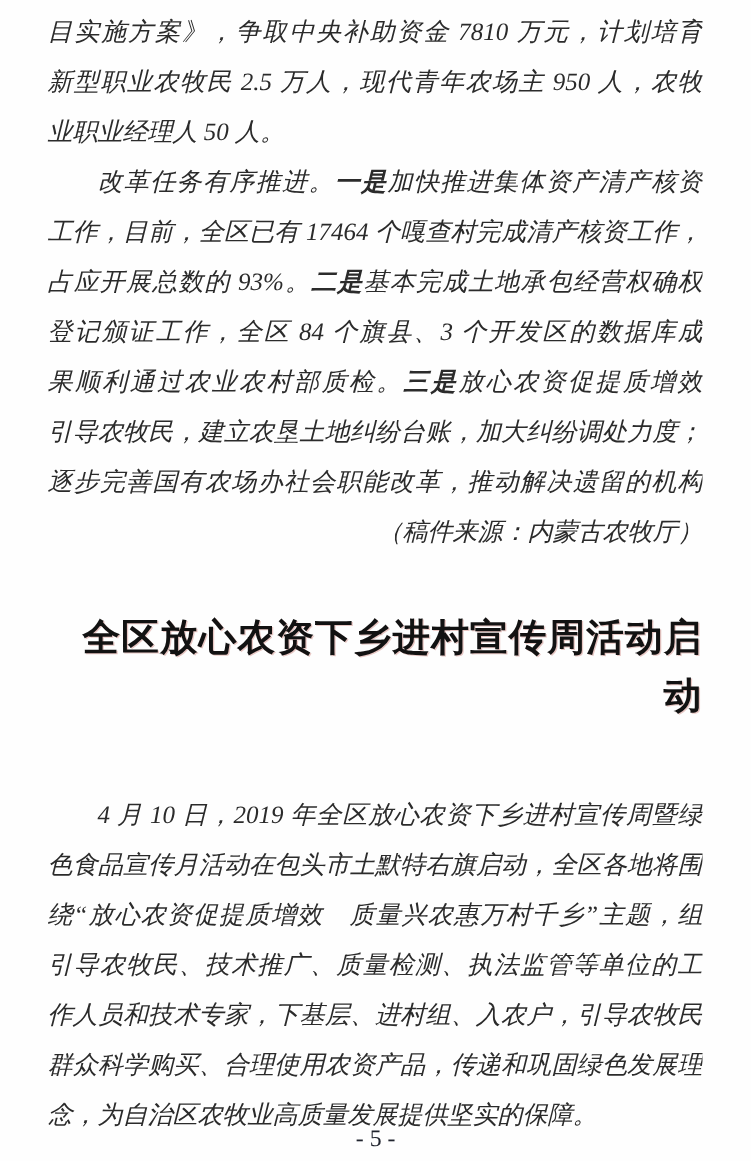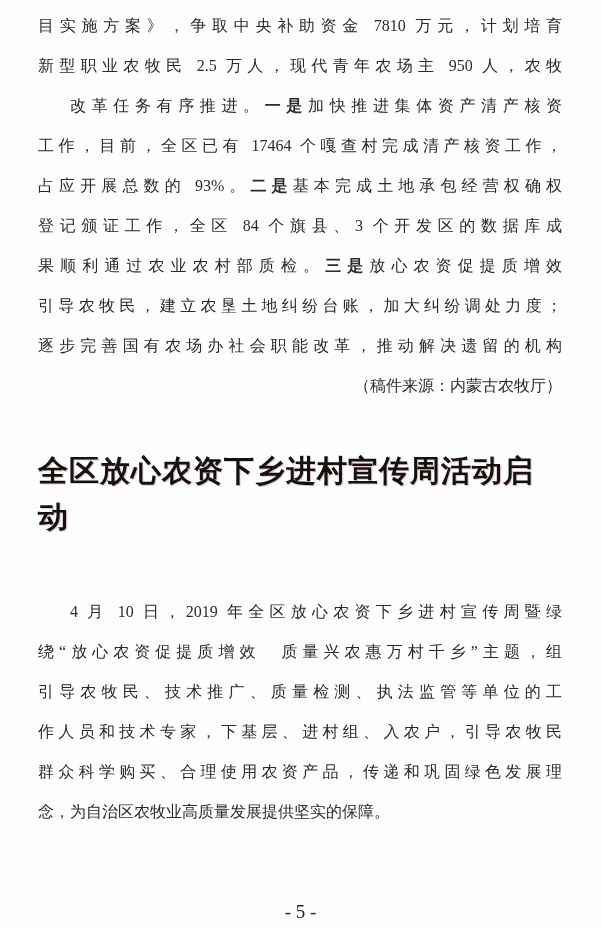--- a/index.html
+++ b/index.html
@@ -11,41 +11,42 @@
     background: #fefefe;
     color: #2b2b2b;
     font-family: "Liberation Serif", "DejaVu Serif", serif;
     overflow: hidden;
     box-sizing: border-box;
   }
   .content {
     padding: 6px 39px 0 38px;
   }
   .line {
-    font-size: 16px;
+    font-size: 20px;
     height: 40px;
     line-height: 40px;
     text-align: justify;
     text-align-last: justify;
     overflow: hidden;
     white-space: normal;
+    font-style: italic;
   }
   .line.last  { text-align-last: left; }
   .line.right { text-align-last: right; }
   .line.indent { text-indent: 2em; }
   .line .b {
     font-weight: 700;
     font-family: "Liberation Sans", "DejaVu Sans", sans-serif;
   }
   .article-title {
     margin-top: 42px;
     font-size: 30px;
     line-height: 46px;
     font-weight: 700;
-    text-align: left;
+    text-align: right;
     color: #121212;
     letter-spacing: 1px;
     text-shadow: 1px 1px 0 rgba(176, 58, 46, 0.28);
   }
   .second-paragraph { margin-top: 52px; }
   .page-footer {
     position: absolute;
     left: 0;
     right: 0;
     bottom: 6px;
@@ -57,34 +58,36 @@
 </style>
 </head>
 <body>
 
 <div class="page">
   <div class="content">
 
     <div>
         <div class="line"><span>目实施方案》，争取中央补助资金 7810 万元，计划培育</span></div>
         <div class="line"><span>新型职业农牧民 2.5 万人，现代青年农场主 950 人，农牧</span></div>
+        <div class="line last"><span>业职业经理人 50 人。</span></div>
         <div class="line indent"><span>改革任务有序推进。</span><span class="b">一是</span><span>加快推进集体资产清产核资</span></div>
         <div class="line"><span>工作，目前，全区已有 17464 个嘎查村完成清产核资工作，</span></div>
         <div class="line"><span>占应开展总数的 93%。</span><span class="b">二是</span><span>基本完成土地承包经营权确权</span></div>
         <div class="line"><span>登记颁证工作，全区 84 个旗县、3 个开发区的数据库成</span></div>
         <div class="line"><span>果顺利通过农业农村部质检。</span><span class="b">三是</span><span>放心农资促提质增效</span></div>
         <div class="line"><span>引导农牧民，建立农垦土地纠纷台账，加大纠纷调处力度；</span></div>
         <div class="line"><span>逐步完善国有农场办社会职能改革，推动解决遗留的机构</span></div>
         <div class="line right"><span>（稿件来源：内蒙古农牧厅）</span></div>
       </div>
 
     <h1 class="article-title">全区放心农资下乡进村宣传周活动启动</h1>
 
     <div class="second-paragraph">
         <div class="line indent"><span>4 月 10 日，2019 年全区放心农资下乡进村宣传周暨绿</span></div>
+        <div class="line"><span>色食品宣传月活动在包头市土默特右旗启动，全区各地将围</span></div>
         <div class="line"><span>绕“放心农资促提质增效　质量兴农惠万村千乡”主题，组</span></div>
         <div class="line"><span>引导农牧民、技术推广、质量检测、执法监管等单位的工</span></div>
         <div class="line"><span>作人员和技术专家，下基层、进村组、入农户，引导农牧民</span></div>
         <div class="line"><span>群众科学购买、合理使用农资产品，传递和巩固绿色发展理</span></div>
         <div class="line last"><span>念，为自治区农牧业高质量发展提供坚实的保障。</span></div>
       </div>
 
   </div>
 
   <div class="page-footer">- 5 -</div>

